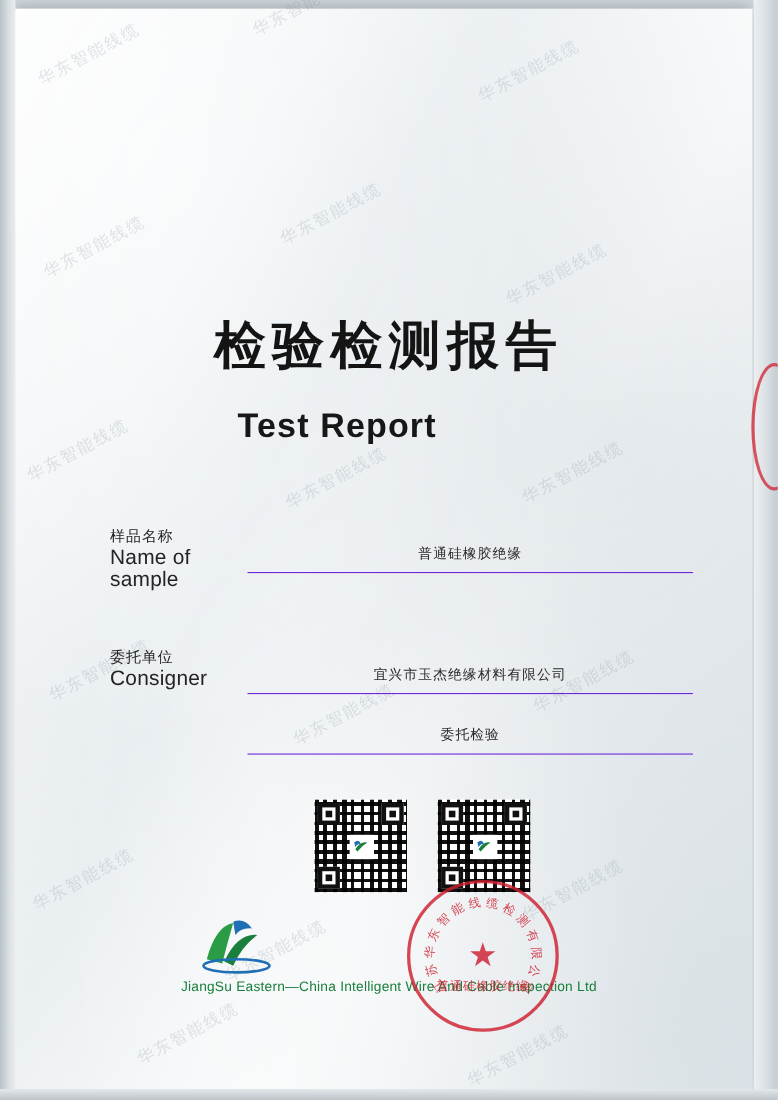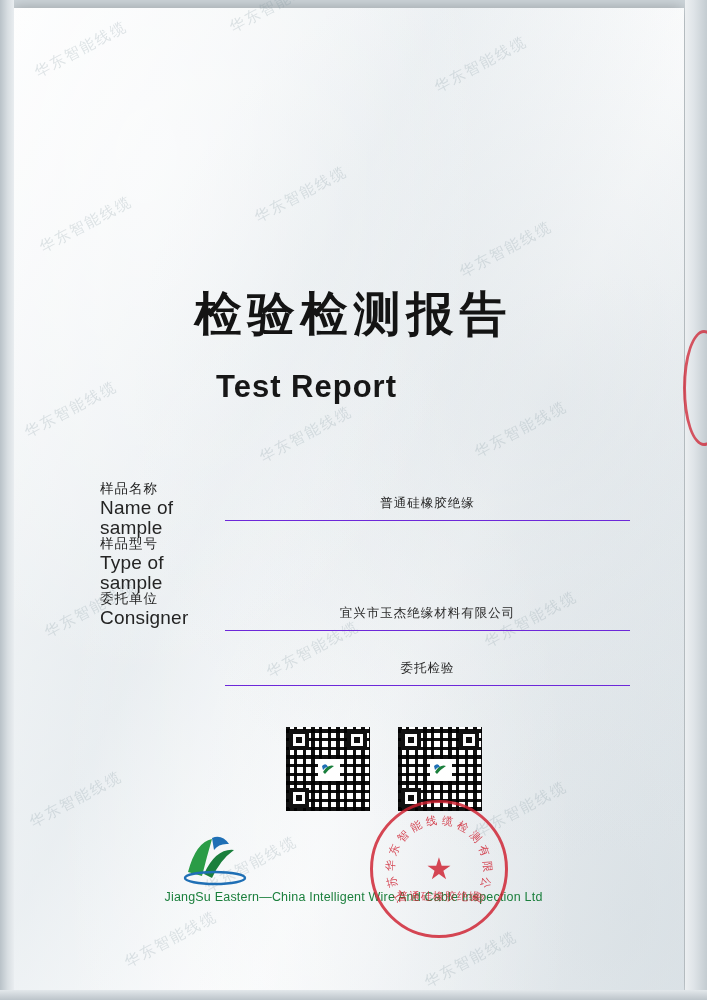--- a/index.html
+++ b/index.html
@@ -343,24 +343,20 @@
 
     <div class="field">
       <div class="f-labels">
         <div class="f-cn">样品名称</div>
         <div class="f-en">Name of sample</div>
       </div>
       <div class="f-value">普通硅橡胶绝缘</div>
     </div>
 
     <div class="field">
-      <div class="f-labels">
-        <div class="f-cn">样品型号</div>
-        <div class="f-en">Type of sample</div>
-      </div>
     </div>
 
     <div class="field">
       <div class="f-labels">
         <div class="f-cn">委托单位</div>
         <div class="f-en">Consigner</div>
       </div>
       <div class="f-value">宜兴市玉杰绝缘材料有限公司</div>
     </div>
 

